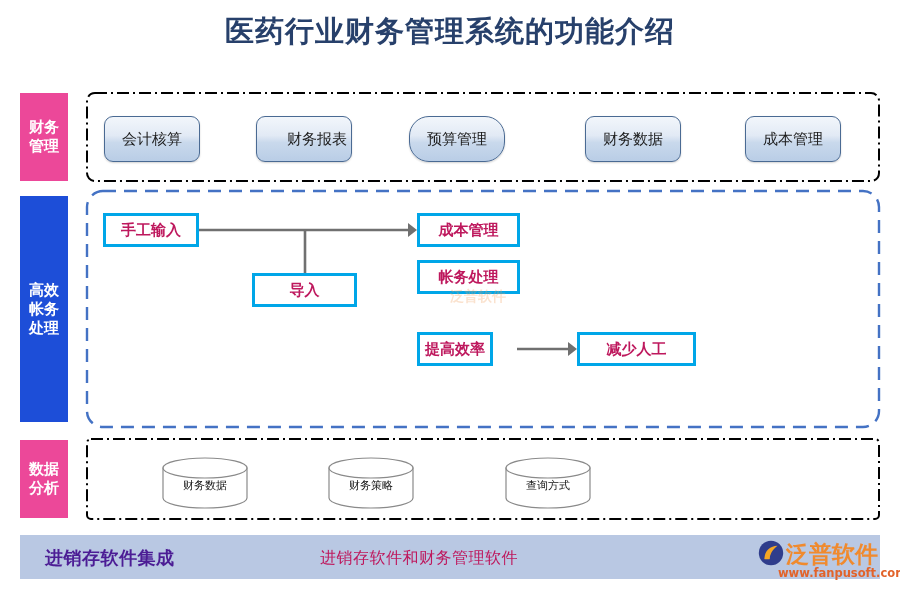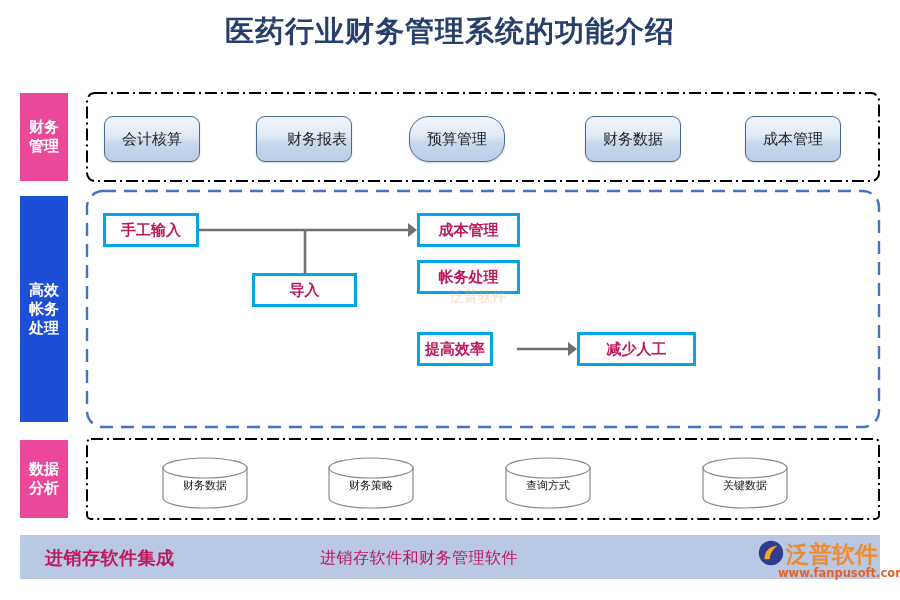--- a/index.html
+++ b/index.html
@@ -127,21 +127,21 @@
     position: absolute;
     left: 20px; top: 535px;
     width: 860px; height: 44px;
     background: #b9c8e3;
   }
   #bottom-left-label {
     position: absolute;
     left: 25px; top: 11px;
     font-size: 18px;
     font-weight: bold;
-    color: #be185d;
+    color: #4c1d95;
     letter-spacing: 0.5px;
   }
   #bottom-center-label {
     position: absolute;
     left: 300px; top: 13px;
     font-size: 16px;
     color: #be185d;
     letter-spacing: 0.5px;
   }
 
@@ -270,27 +270,20 @@
       <ellipse cx="43" cy="11" rx="42" ry="10" fill="#ffffff" stroke="#8a8a8a" stroke-width="1.2"></ellipse>
     </svg>
     <div class="cyl-label">财务策略</div>
   </div>
   <div class="cyl" id="cyl-2">
     <svg width="86" height="52">
       <path d="M1,11 L1,41 A42,10 0 0 0 85,41 L85,11 Z" fill="#ffffff" stroke="#8a8a8a" stroke-width="1.2"></path>
       <ellipse cx="43" cy="11" rx="42" ry="10" fill="#ffffff" stroke="#8a8a8a" stroke-width="1.2"></ellipse>
     </svg>
     <div class="cyl-label">查询方式</div>
-  </div>
-  <div class="cyl" id="cyl-3">
-    <svg width="86" height="52">
-      <path d="M1,11 L1,41 A42,10 0 0 0 85,41 L85,11 Z" fill="#ffffff" stroke="#8a8a8a" stroke-width="1.2"></path>
-      <ellipse cx="43" cy="11" rx="42" ry="10" fill="#ffffff" stroke="#8a8a8a" stroke-width="1.2"></ellipse>
-    </svg>
-    <div class="cyl-label">关键数据</div>
   </div>
 
   <div id="bottom-bar">
     <div id="bottom-left-label">进销存软件集成</div>
     <div id="bottom-center-label">进销存软件和财务管理软件</div>
   </div>
 
   <div id="logo">
     <svg id="logo-mark" viewBox="0 0 26 26">
       <circle cx="13" cy="13" r="12.2" fill="#2f3d8c"></circle>

